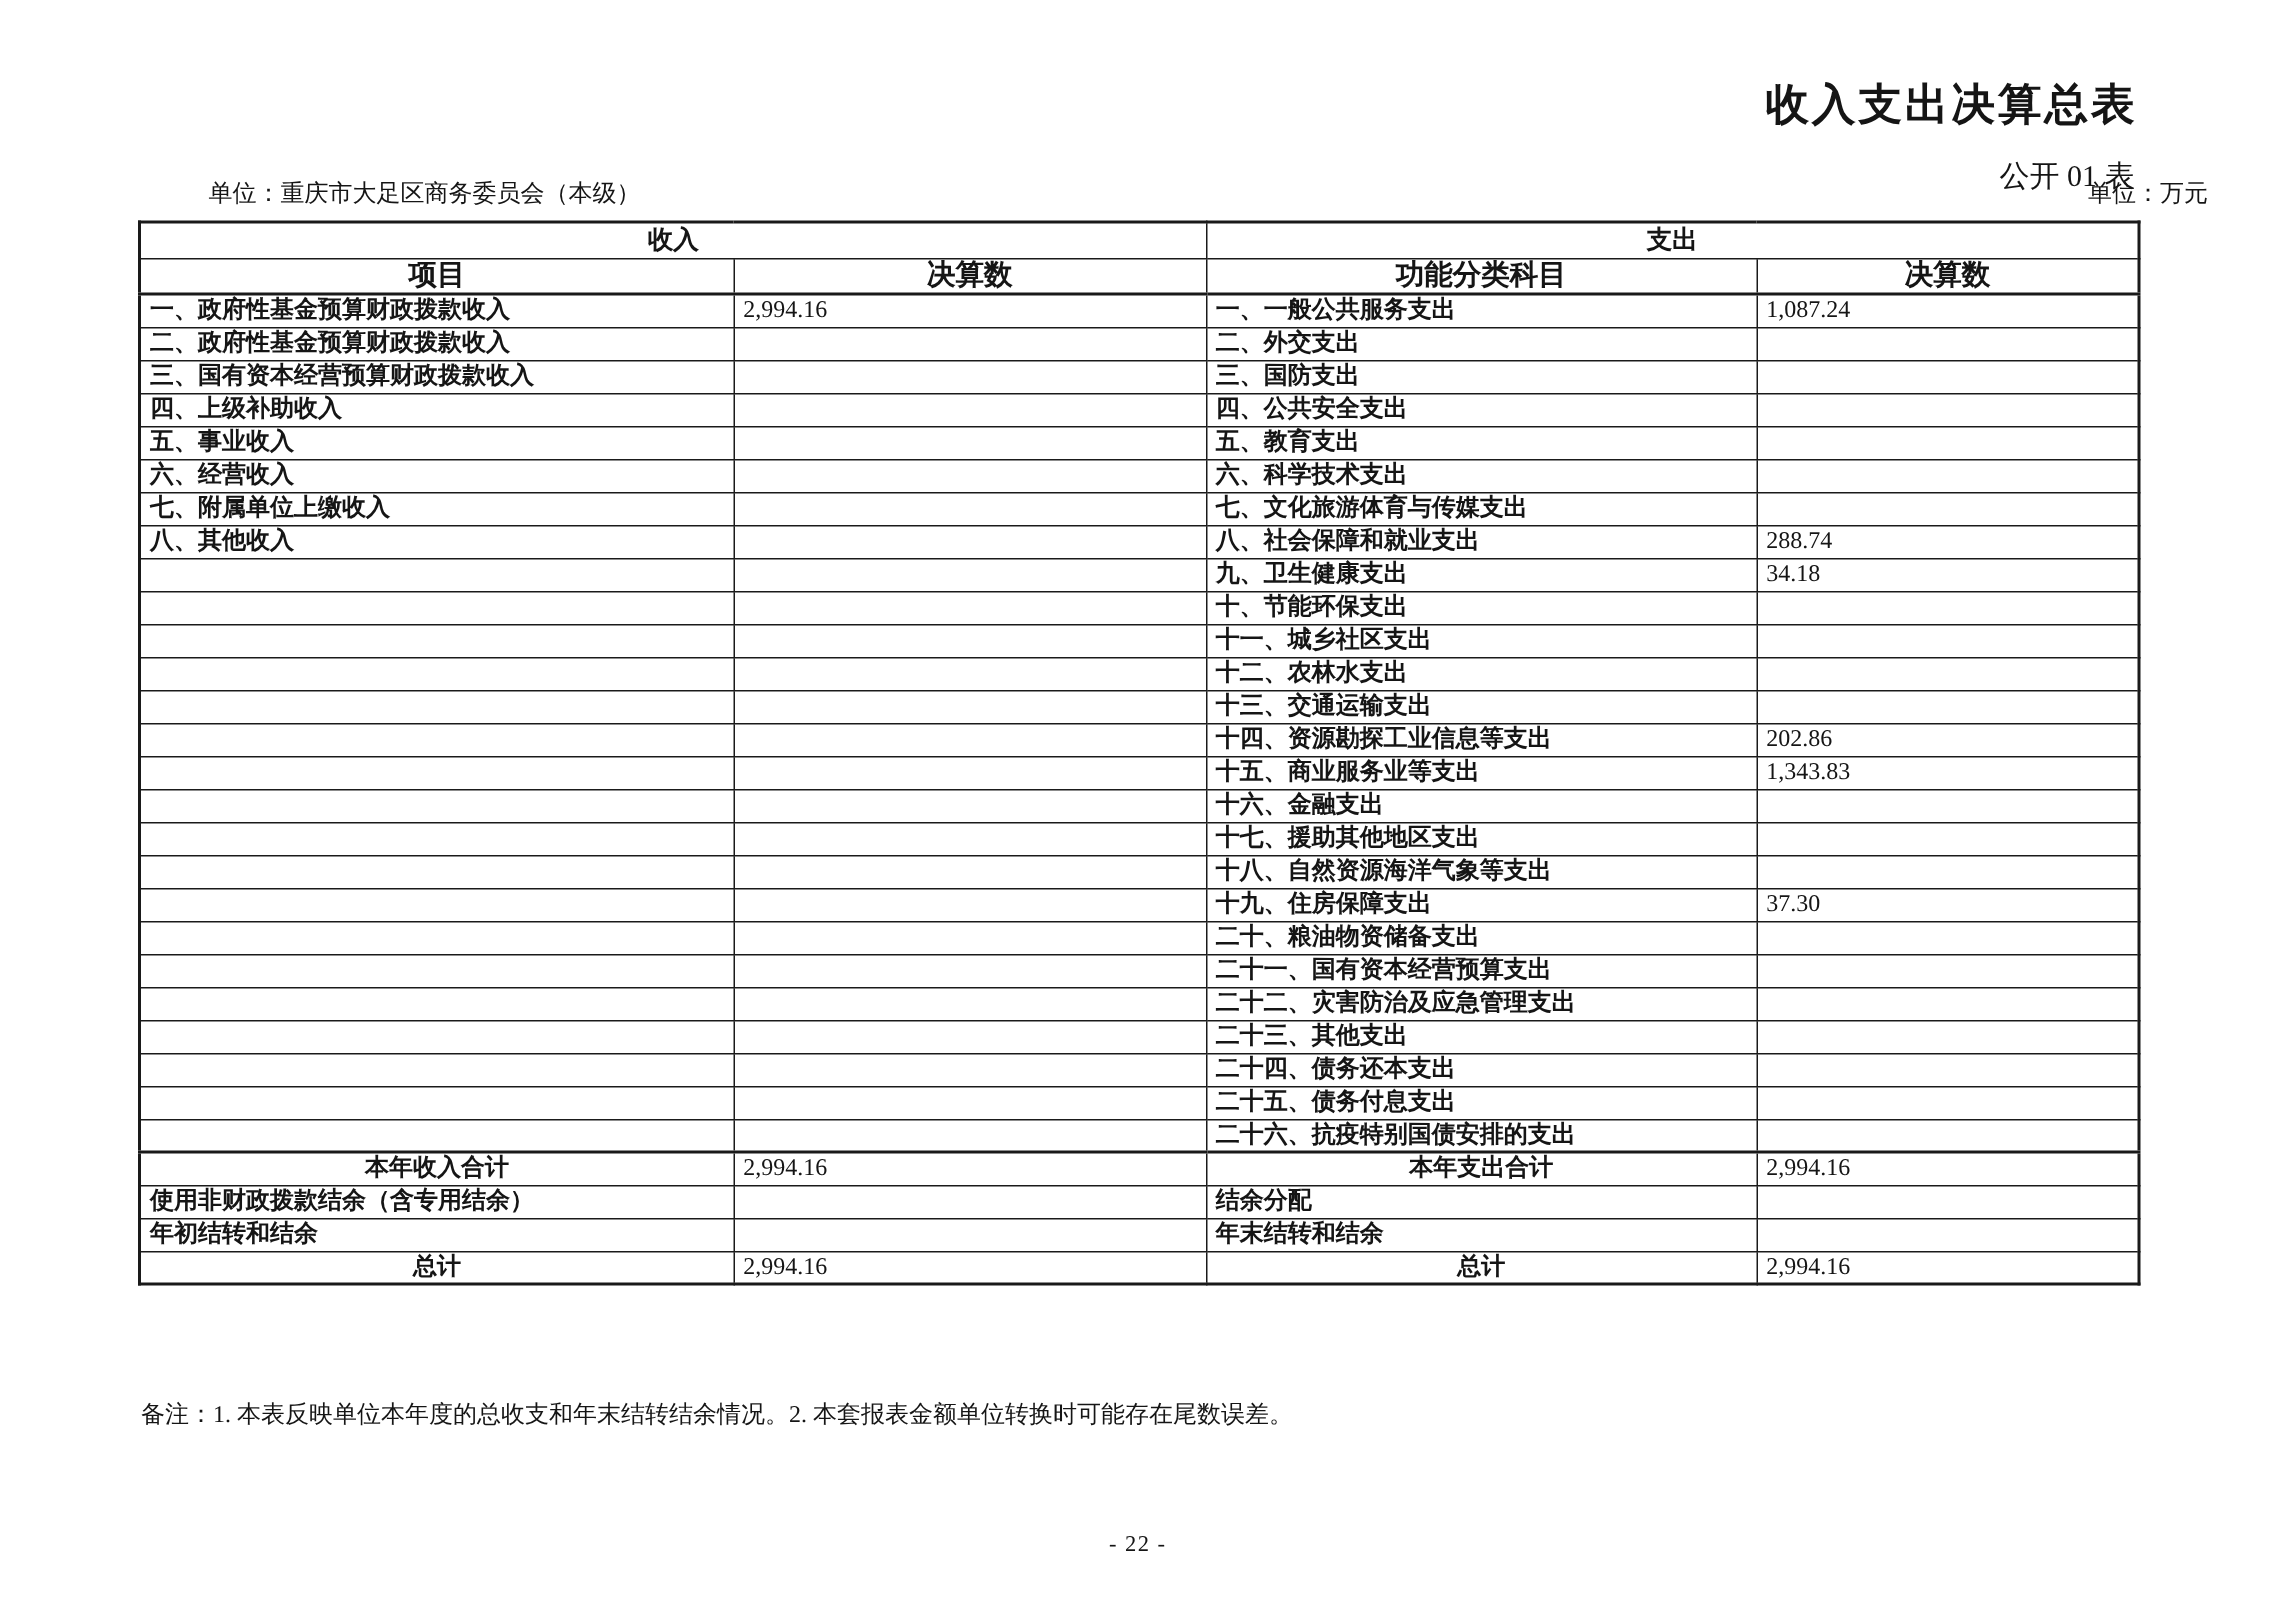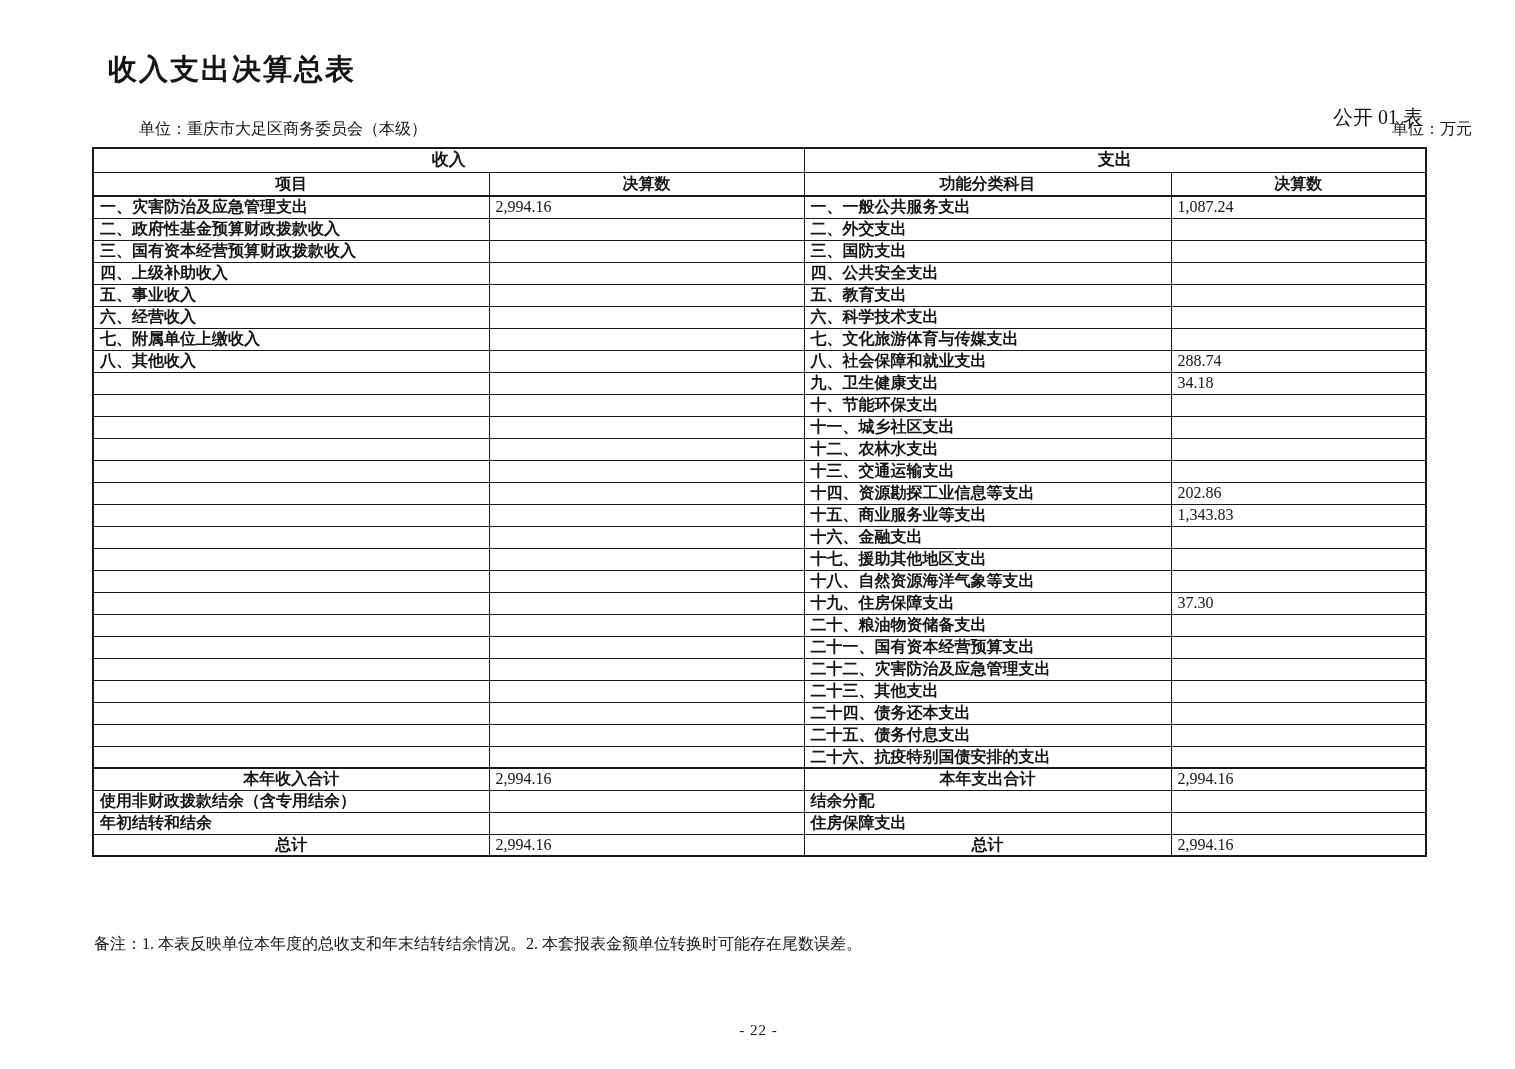--- a/index.html
+++ b/index.html
@@ -7,22 +7,22 @@
   body {
     width: 1515px; height: 1069px;
     background: #ffffff;
     color: #151515;
     font-family: "Liberation Serif", "DejaVu Serif", serif;
   }
   .page { position: relative; width: 1515px; height: 1069px; overflow: hidden; }
   .content { position: absolute; left: 92px; top: 0; width: 1333px; height: 1069px; }
 
   .doc-title {
-    position: absolute; top: 50px; left: 16px; width: 100%;
-    text-align: left;
+    position: absolute; top: 50px; left: 0; width: 100%;
+    text-align: right;
     font-size: 29px; font-weight: bold; letter-spacing: 2px;
   }
   .form-code {
     position: absolute; top: 104px; right: 2px;
     font-size: 20px;
   }
   .unit-row {
     position: absolute; top: 119px; left: 0; width: 100%;
     display: flex; justify-content: space-between;
     font-size: 16px;
@@ -50,21 +50,21 @@
   tr.section-head td {
     height: 24px;
     text-align: center;
     font-weight: bold;
     font-size: 17px;
   }
   tr.col-head td {
     height: 24px;
     text-align: center;
     font-weight: bold;
-    font-size: 16px;
+    font-size: 19px;
     border-bottom: 2px solid #1a1a1a;
   }
   td.lbl { text-align: left; font-weight: bold; }
   td.num { text-align: left; font-weight: normal; font-family: "Liberation Serif", "DejaVu Serif", serif; }
   tr.summary-first td { border-top: 2px solid #1a1a1a; margin-top: 32px; }
   td.center { text-align: center; }
 
   .notes {
     position: absolute; top: 931px; left: 2px;
     font-size: 16px; line-height: 1.65;
@@ -108,21 +108,21 @@
           <td colspan="2">支出</td>
         </tr>
         <tr class="col-head">
           <td>项目</td>
           <td>决算数</td>
           <td>功能分类科目</td>
           <td>决算数</td>
         </tr>
 
       <tr>
-            <td class="lbl">一、灾害防治及应急管理支出</td>
+            <td class="lbl">一、政府性基金预算财政拨款收入</td>
             <td class="num">2,994.16</td>
             <td class="lbl">一、一般公共服务支出</td>
             <td class="num">1,087.24</td>
           </tr>
           <tr>
             <td class="lbl">二、政府性基金预算财政拨款收入</td>
             <td class="num"></td>
             <td class="lbl">二、外交支出</td>
             <td class="num"></td>
           </tr>
@@ -278,21 +278,21 @@
           </tr>
           <tr>
             <td class="lbl">使用非财政拨款结余（含专用结余）</td>
             <td class="num"></td>
             <td class="lbl">结余分配</td>
             <td class="num"></td>
           </tr>
           <tr>
             <td class="lbl">年初结转和结余</td>
             <td class="num"></td>
-            <td class="lbl">住房保障支出</td>
+            <td class="lbl">年末结转和结余</td>
             <td class="num"></td>
           </tr>
           <tr>
             <td class="lbl center">总计</td>
             <td class="num">2,994.16</td>
             <td class="lbl center">总计</td>
             <td class="num">2,994.16</td>
           </tr>
         </tbody>
     </table>

